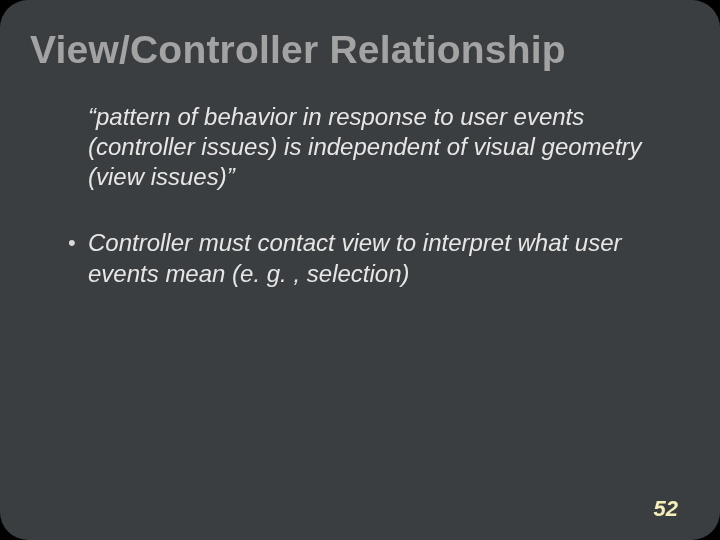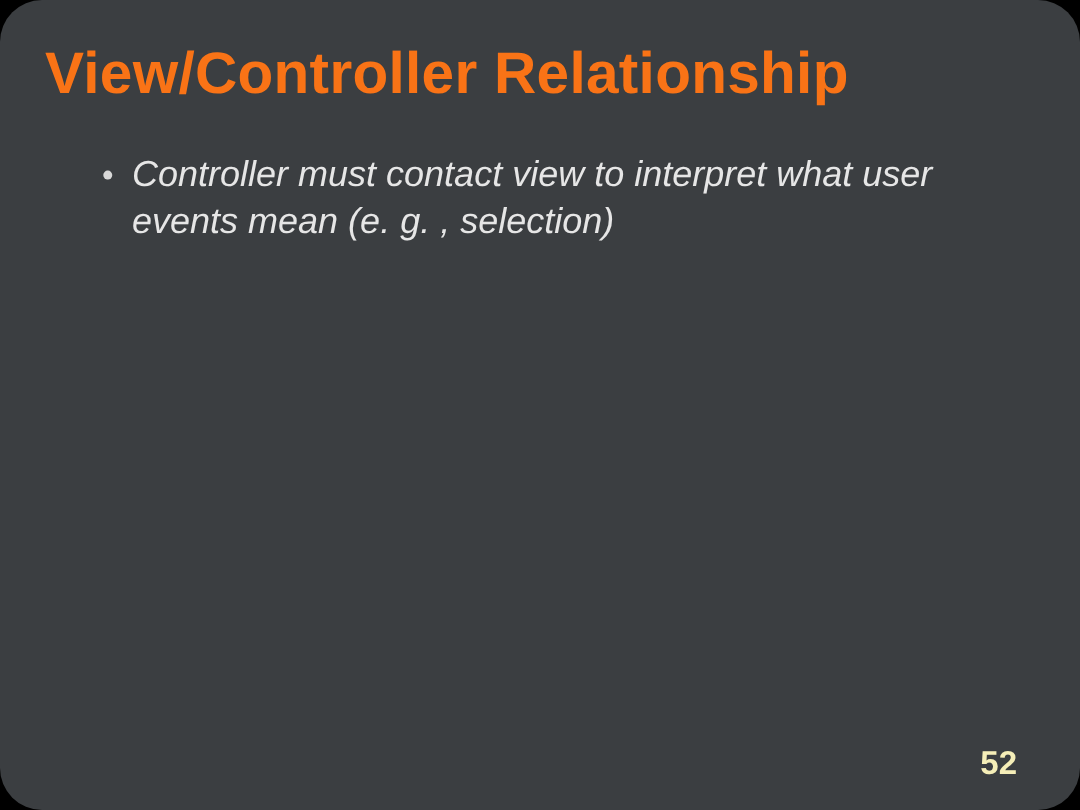--- a/index.html
+++ b/index.html
@@ -16,21 +16,21 @@
     }
     .slide {
       width: 720px;
       height: 540px;
       background: #3b3e41;
       border-radius: 28px;
       position: relative;
       padding: 0;
     }
     .title {
-      color: #f97316;
+      color: #a3a3a3;
       font-size: 39px;
       font-weight: bold;
       padding: 28px 30px 16px 30px;
       letter-spacing: 0.2px;
     }
     .content {
       padding: 14px 60px 0 88px;
     }
     .quote {
       color: #e6e6e6;
@@ -59,27 +59,29 @@
       flex: 1;
       font-style: italic;
     }
     .page-number {
       position: absolute;
       bottom: 18px;
       right: 42px;
       color: #f5eeb8;
       font-size: 22px;
       font-weight: bold;
+      font-style: italic;
     }
   </style>
 </head>
 <body>
 
 <div class="slide">
   <h1 class="title">View/Controller Relationship</h1>
   <div class="content">
+    <p class="quote">“pattern of behavior in response to user events (controller issues) is independent of visual geometry (view issues)”</p>
     <div class="bullet-item">
       <span class="bullet-marker">•</span>
       <span class="bullet-text">Controller must contact view to interpret what user events mean (e. g. , selection)</span>
     </div>
   </div>
   <div class="page-number">52</div>
 </div>
 
 </body></html>

